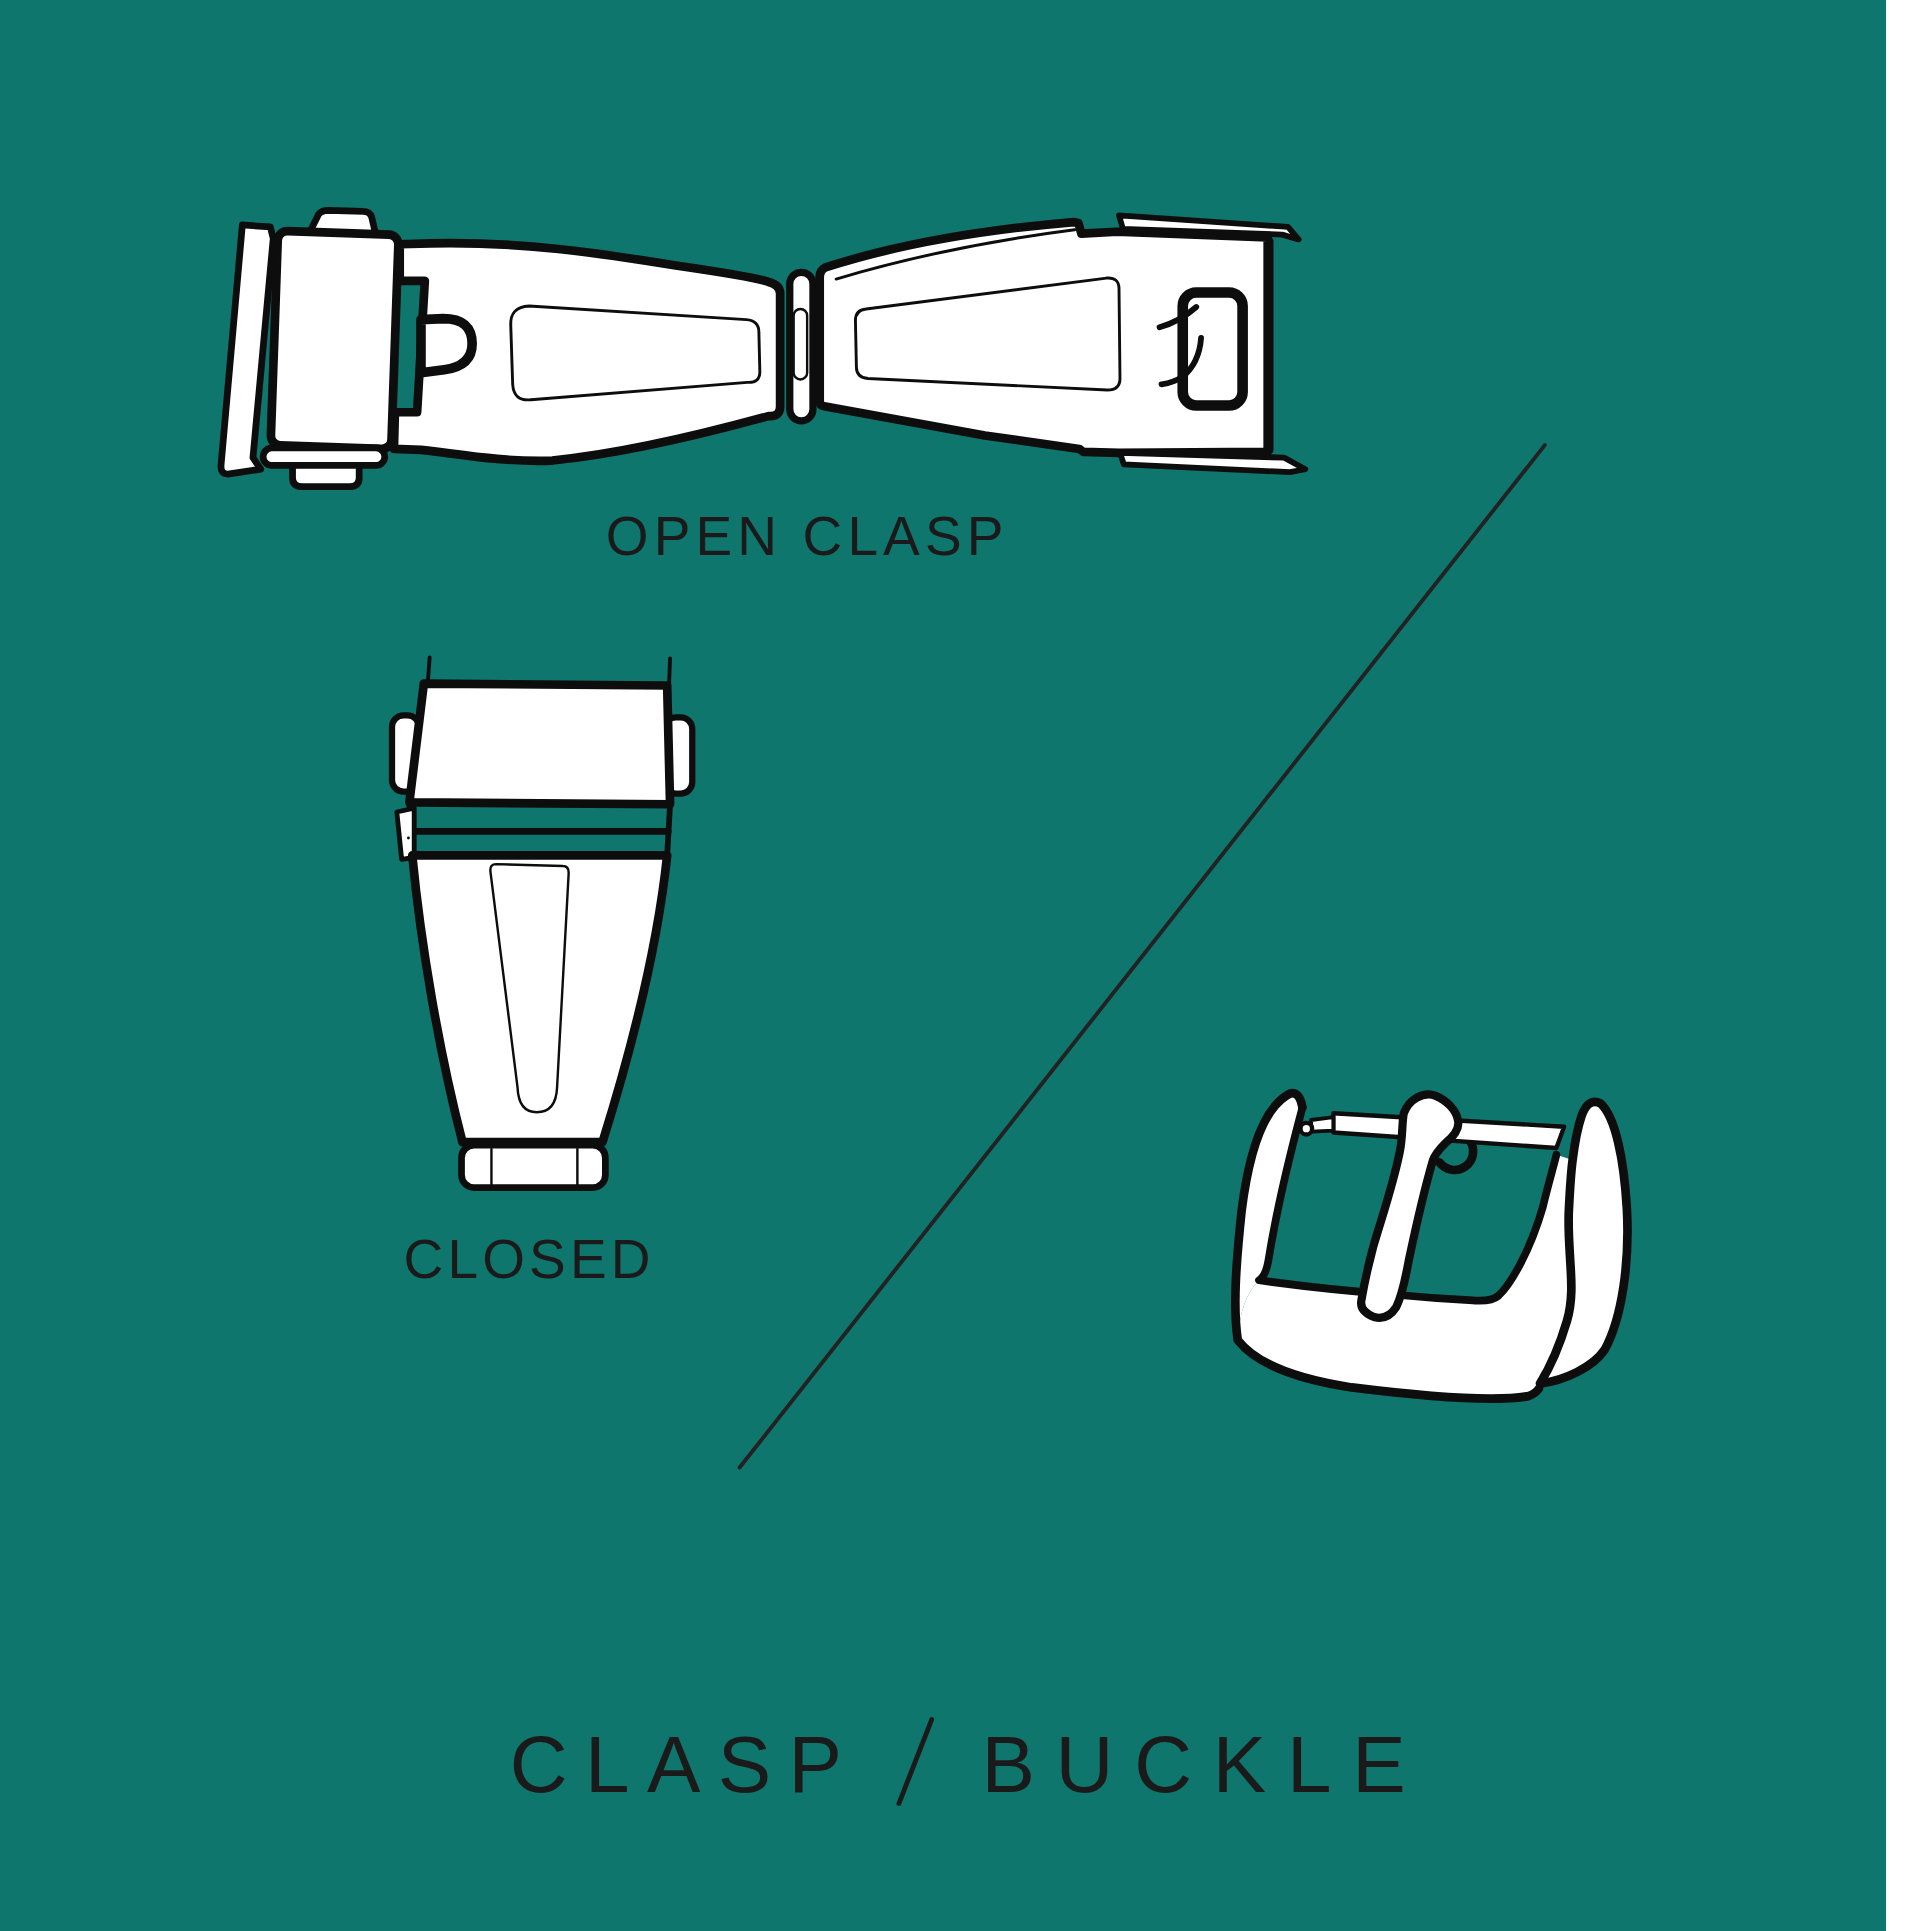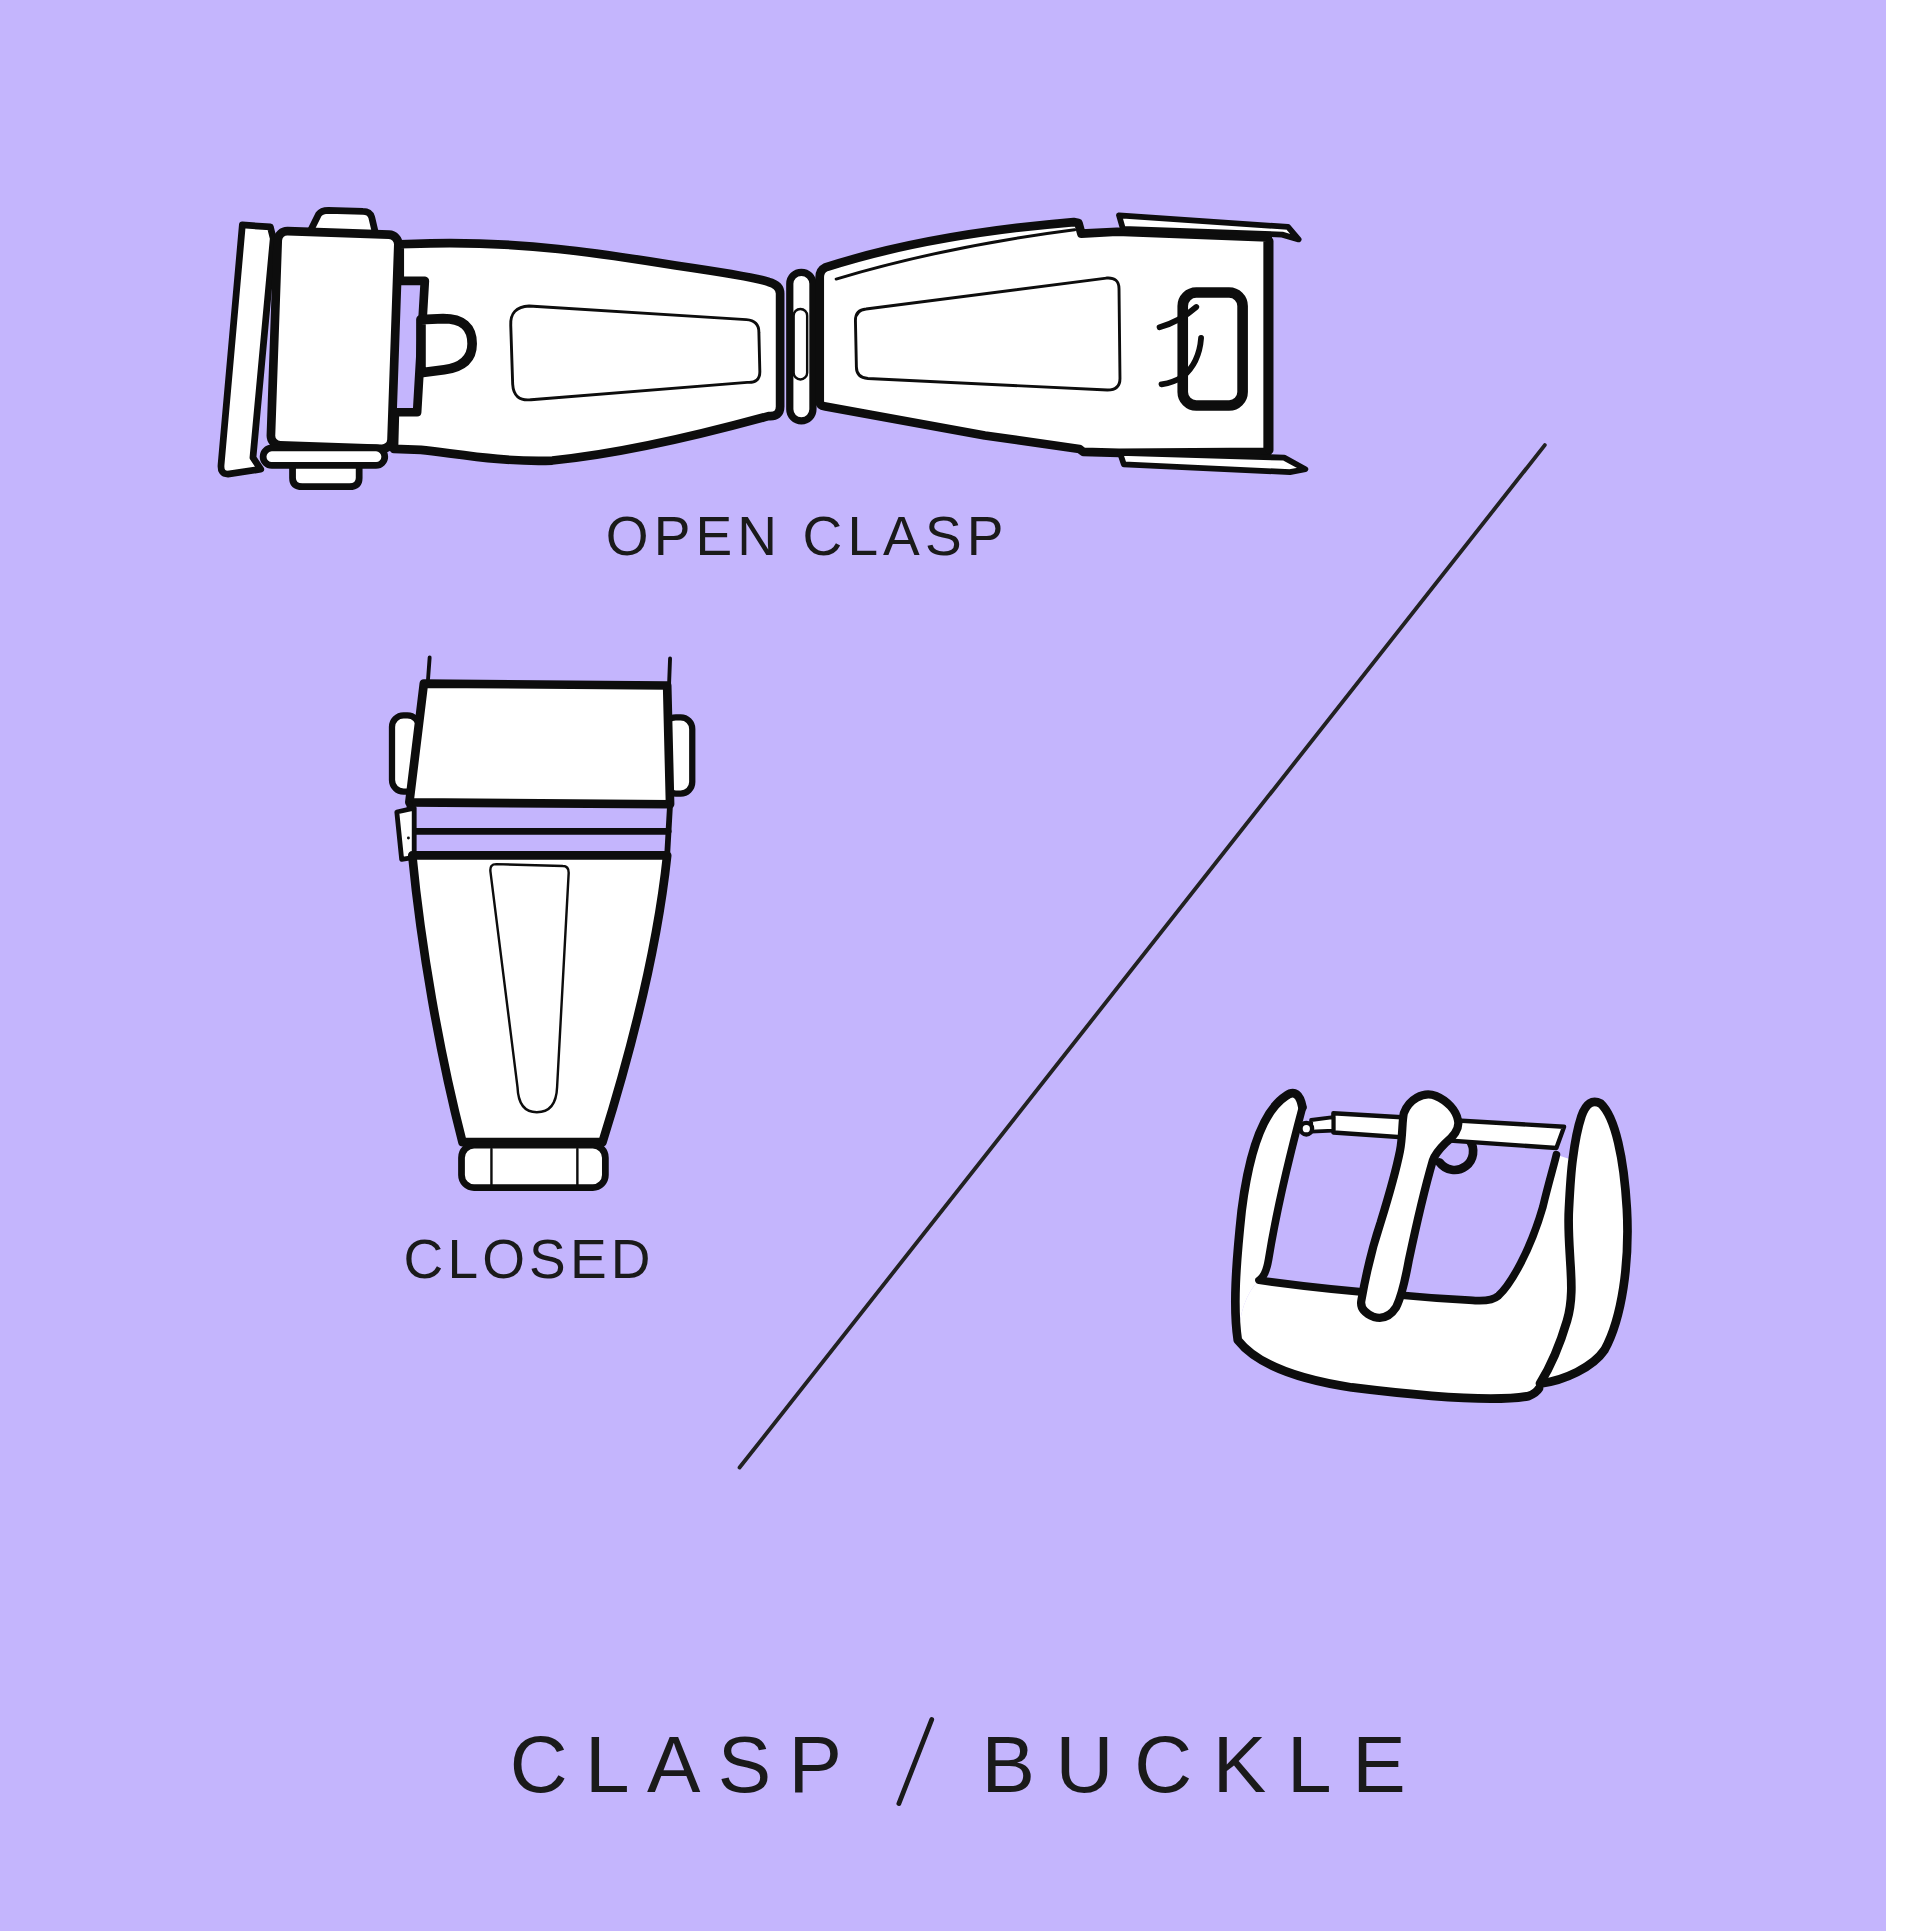--- a/index.html
+++ b/index.html
@@ -1,16 +1,16 @@
 <!DOCTYPE html>
 <html><head>
 <meta charset="utf-8">
 <style>
   html,body{margin:0;padding:0;background:#ffffff;}
-  #canvas{position:relative;width:1886px;height:1931px;background:#c4b5fd;overflow:hidden;}
+  #canvas{position:relative;width:1886px;height:1931px;background:#0f766e;overflow:hidden;}
   svg{position:absolute;left:0;top:0;}
   text{font-family:"Liberation Sans", sans-serif;fill:#1a1a1a;}
 </style>
 </head>
 <body>
 <div id="canvas">
 <svg width="1931" height="1931" viewBox="0 0 2000 2000" fill="none" stroke-linecap="round" stroke-linejoin="round">
 
 <g stroke="#0d0d0d" fill="none">
 

